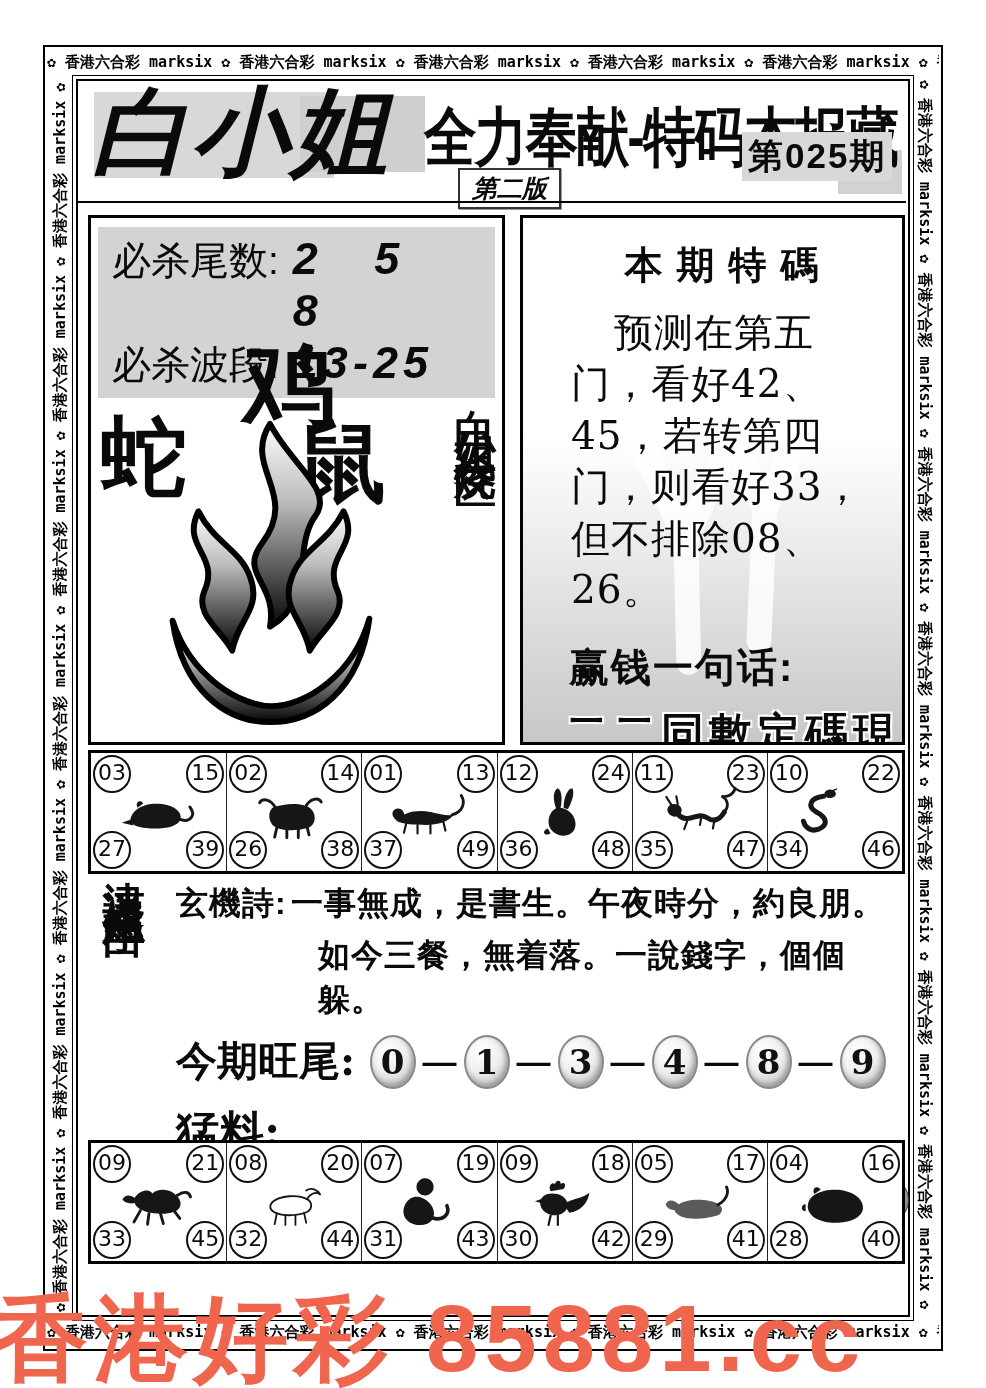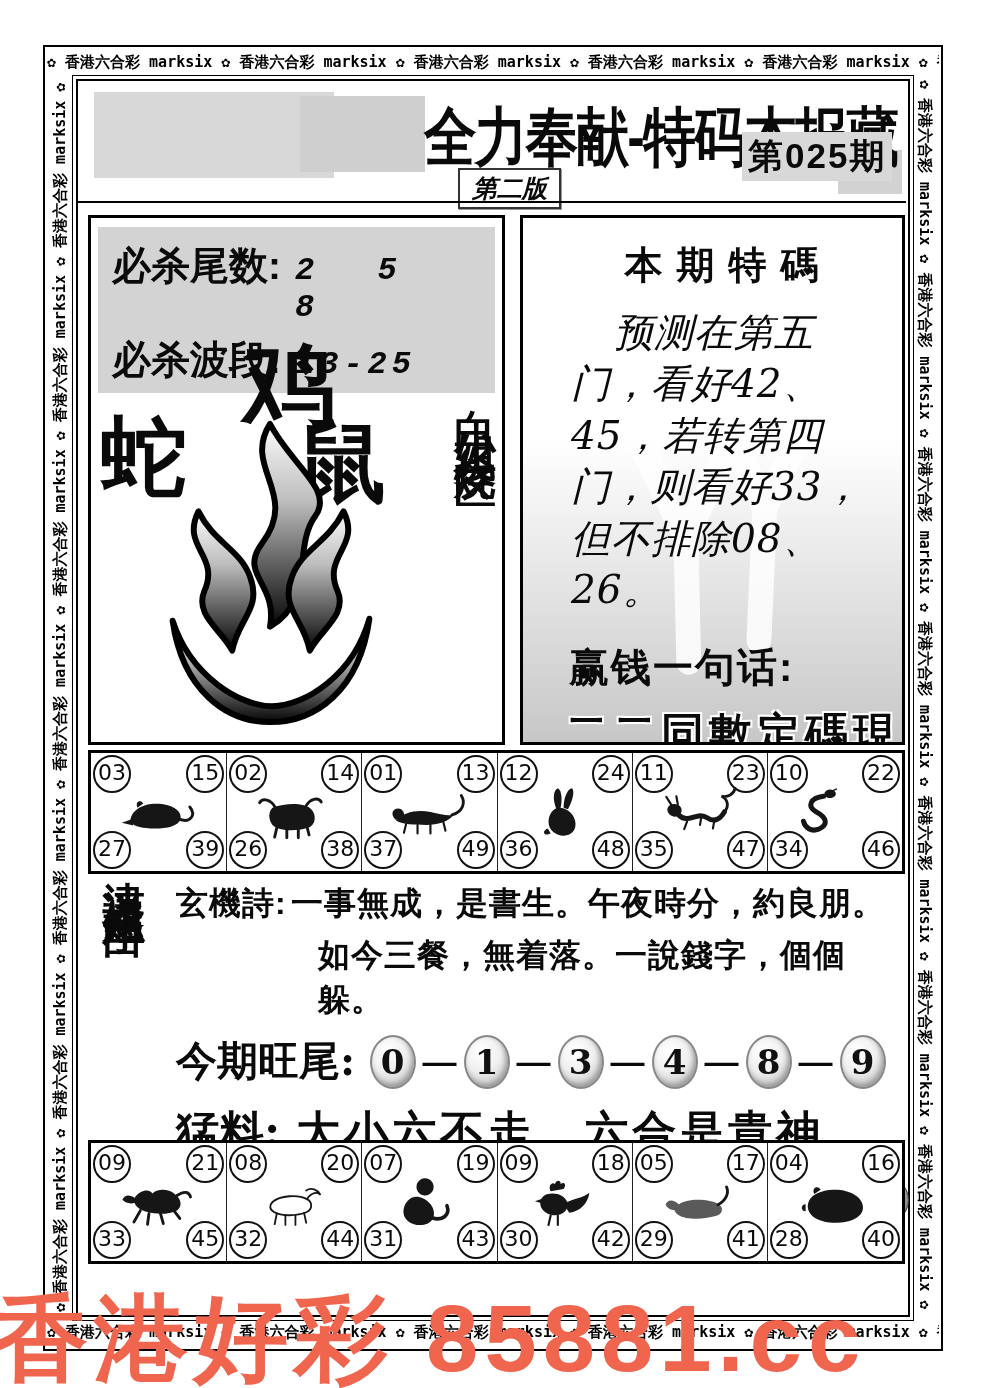--- a/index.html
+++ b/index.html
@@ -29,40 +29,40 @@
   .issue{position:absolute;left:742px;top:132px;font-size:35px;font-weight:900;
          background:#d8d8d8;padding:1px 6px;letter-spacing:2px;}
   .edition{position:absolute;left:458px;top:168px;border:2px solid #333;background:#fff;
            padding:2px 12px;font-size:25px;font-weight:bold;font-style:italic;
            font-family:"DejaVu Serif",serif;box-shadow:1px 1px 0 #999;}
   .title-rule{position:absolute;left:76px;top:201px;width:830px;height:2px;background:#000;}
   
   .left-box{position:absolute;left:88px;top:215px;width:411px;height:524px;border:3px solid #000;background:#fff;}
   .kill-band{position:absolute;left:7px;right:7px;top:9px;background:#d3d3d3;padding:6px 4px 10px 14px;}
   .kill-row{display:flex;align-items:baseline;gap:14px;line-height:1.15;}
-  .kill-label{font-size:39px;font-weight:700;white-space:nowrap;margin-top:11px;}
-  .kill-value{font-family:Liberation Mono, monospace;font-style:italic;font-weight:bold;font-size:32px;}
+  .kill-label{font-size:39px;font-weight:400;white-space:nowrap;}
+  .kill-value{font-family:Liberation Sans, sans-serif;font-style:italic;font-weight:bold;font-size:45px;}
   .kv-tail{letter-spacing:22px;}
   .kv-wave{letter-spacing:5px;}
   .zc{position:absolute;font-family:"DejaVu Serif",serif;font-weight:bold;line-height:1;}
   .zc-top{left:152px;top:120px;font-size:92px;}
   .zc-left{left:10px;top:196px;font-size:86px;}
   .zc-right{left:208px;top:200px;font-size:88px;}
   .flame{position:absolute;left:28px;top:198px;width:302px;height:318px;}
   .burn-caption{position:absolute;right:4px;top:158px;height:350px;writing-mode:vertical-rl;
                 font-family:"DejaVu Serif",serif;font-weight:bold;font-size:42px;letter-spacing:12px;line-height:1.1;}
   
   .right-box{position:absolute;left:520px;top:215px;width:379px;height:524px;border:3px solid #000;
              background:linear-gradient(180deg,#ffffff 0%,#ffffff 42%,#ececec 62%,#c7c7c7 100%);overflow:hidden;}
   .ghost{position:absolute;left:30px;top:130px;width:330px;height:380px;opacity:.85;}
   .rb-content{position:relative;z-index:1;padding-left:32px;}
   .rb-title{text-align:center;margin-top:22px;font-family:"DejaVu Serif",serif;font-size:38px;
             font-weight:600;letter-spacing:14px;}
   .rb-body{margin:16px 14px 0 16px;font-family:"DejaVu Serif",serif;font-size:39px;
-           line-height:1.32;text-indent:1.1em;letter-spacing:1px;font-style:italic;}
+           line-height:1.32;text-indent:1.1em;letter-spacing:1px;}
   .rb-slogan-label{margin:24px 0 0 14px;font-size:40px;font-weight:900;letter-spacing:2px;}
   .rb-slogan{margin:10px 0 0 10px;font-family:"DejaVu Serif",serif;font-size:43px;font-weight:900;
              letter-spacing:5px;text-shadow:2px 2px 0 #fff,-2px -2px 0 #fff,2px -2px 0 #fff,-2px 2px 0 #fff;}
   
   .ztable{position:absolute;left:88px;width:811px;height:118px;border:3px solid #000;
           display:grid;grid-template-columns:repeat(6,1fr);background:#fff;}
   .ztable-top{top:750px;}
   .ztable-bottom{top:1140px;}
   .zcell{position:relative;border-left:1px solid #222;}
   .zcell:first-child{border-left:none;}
@@ -78,21 +78,21 @@
   .tline{display:flex;align-items:flex-end;}
   .poem1,.poem-label{font-size:32px;font-weight:900;letter-spacing:1px;white-space:nowrap;}
   .poem2{margin-left:142px;margin-top:8px;font-size:32px;font-weight:900;letter-spacing:1px;}
   .tail-line{margin-top:12px;display:flex;align-items:center;gap:4px;}
   .serif-label{font-family:"DejaVu Serif",serif;font-weight:900;font-size:41px;white-space:nowrap;}
   .tail-ball{width:42px;height:50px;border:2px solid #888;border-radius:50%;margin:0 2px;
              background:radial-gradient(circle at 35% 28%,#ffffff 0%,#efefef 45%,#b9b9b9 100%);
              display:flex;align-items:center;justify-content:center;
              font-family:"DejaVu Serif",serif;font-size:34px;font-weight:bold;color:#111;box-shadow:inset -2px -3px 5px #999;}
   .dash{font-size:34px;font-weight:900;margin:0 1px;}
-  .meat-line{margin-top:14px;display:flex;align-items:center;gap:16px;}
+  .meat-line{margin-top:14px;display:flex;align-items:center;}
   .meat-text{font-family:"DejaVu Serif",serif;font-weight:900;font-size:44px;letter-spacing:4px;white-space:nowrap;}
   .eight-line{margin-top:12px;display:flex;align-items:center;gap:5px;}
   .eight-ball{width:56px;height:50px;border:1px solid #444;border-radius:50%;flex:0 0 auto;
               background:radial-gradient(circle at 32% 24%,#f5f5f5 0%,#cfcfcf 38%,#8d8d8d 75%,#6a6a6a 100%);
               display:flex;align-items:center;justify-content:center;
               font-family:"DejaVu Serif",serif;font-size:31px;font-weight:bold;color:#000;}
   
   .printer{position:absolute;left:612px;top:1270px;font-family:"DejaVu Serif",serif;
            font-size:31px;letter-spacing:4px;font-weight:500;}
   .watermark{position:absolute;left:-6px;top:1292px;z-index:99;font-weight:900;font-size:94px;
@@ -110,20 +110,21 @@
     <div class="vinner">✿ 香港六合彩 marksix  ✿ 香港六合彩 marksix  ✿ 香港六合彩 marksix  ✿ 香港六合彩 marksix  ✿ 香港六合彩 marksix  ✿ 香港六合彩 marksix  ✿ 香港六合彩 marksix  ✿ 香港六合彩 marksix  ✿ 香港六合彩 marksix  ✿ 香港六合彩 marksix  ✿ 香港六合彩 marksix ✿</div>
   </div>
   <div class="band band-v band-right">
     <div class="vinner">✿ 香港六合彩 marksix  ✿ 香港六合彩 marksix  ✿ 香港六合彩 marksix  ✿ 香港六合彩 marksix  ✿ 香港六合彩 marksix  ✿ 香港六合彩 marksix  ✿ 香港六合彩 marksix  ✿ 香港六合彩 marksix  ✿ 香港六合彩 marksix  ✿ 香港六合彩 marksix  ✿ 香港六合彩 marksix ✿</div>
   </div>
   <div class="inner-frame"></div>
 
   <div class="gray-patch" style="left:94px;top:92px;width:240px;height:86px;"></div>
   <div class="gray-patch" style="left:300px;top:96px;width:125px;height:76px;background:#cfcfcf;"></div>
   <div class="gray-patch" style="left:838px;top:150px;width:64px;height:44px;background:#d2d2d2;"></div>
+  <div class="brand">白小姐</div>
   <div class="main-title">全力奉献-特码本报藏</div>
   <div class="issue">第025期</div>
   <div class="edition">第二版</div>
   <div class="title-rule"></div>
 
   <div class="left-box">
     <div class="kill-band">
       <div class="kill-row">
         <span class="kill-label">必杀尾数:</span>
         <span class="kill-value kv-tail">2 5 8</span>
@@ -258,21 +259,20 @@
       <span class="serif-label">今期旺尾:</span>&nbsp;
       <span class="tail-ball">0</span><span class="dash">—</span>
       <span class="tail-ball">1</span><span class="dash">—</span>
       <span class="tail-ball">3</span><span class="dash">—</span>
       <span class="tail-ball">4</span><span class="dash">—</span>
       <span class="tail-ball">8</span><span class="dash">—</span>
       <span class="tail-ball">9</span>
     </div>
     <div class="meat-line">
       <span class="serif-label" style="font-size:44px;">猛料:</span>
-      <span class="meat-text">大小六不走，六合是貴神。</span>
     </div>
     <div class="eight-line">
       <span class="serif-label" style="font-size:38px;">必中八碼:</span>
       <span class="eight-ball">03</span>
       <span class="eight-ball">09</span>
       <span class="eight-ball">11</span>
       <span class="eight-ball">28</span>
       <span class="eight-ball">30</span>
       <span class="eight-ball">33</span>
       <span class="eight-ball">38</span>

